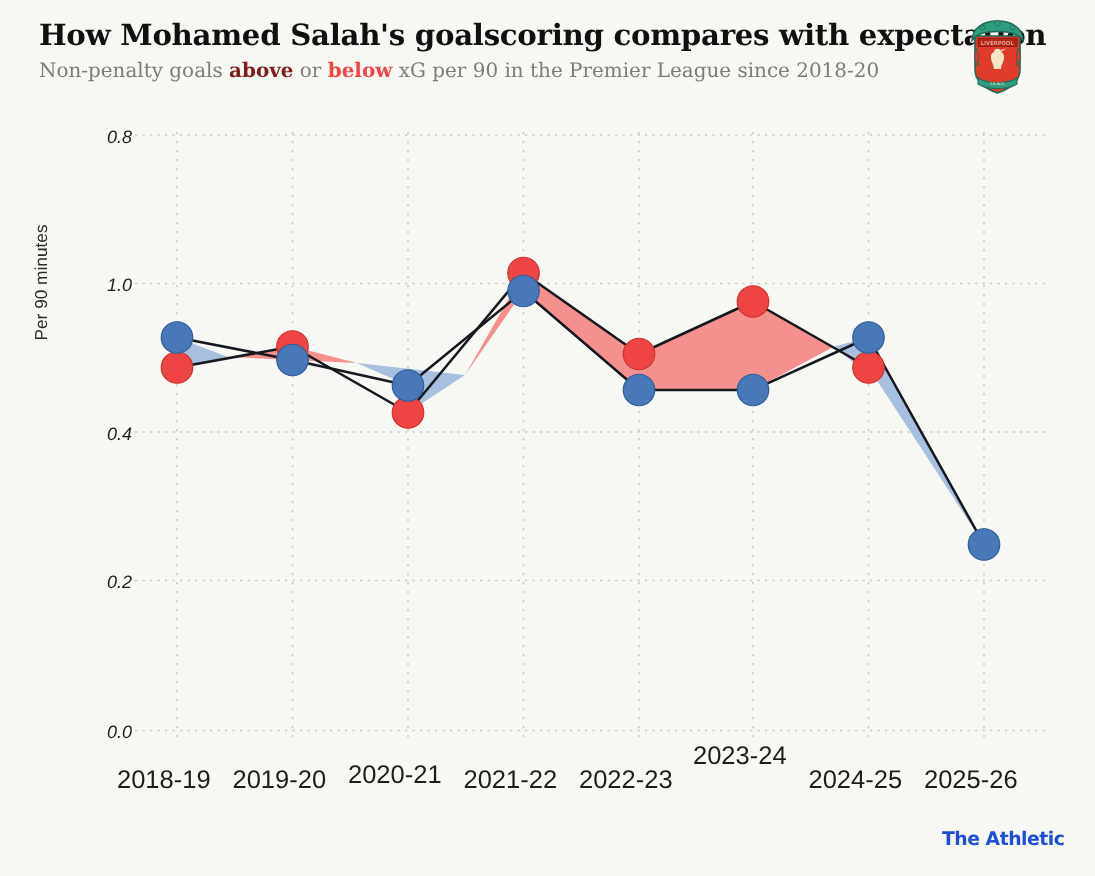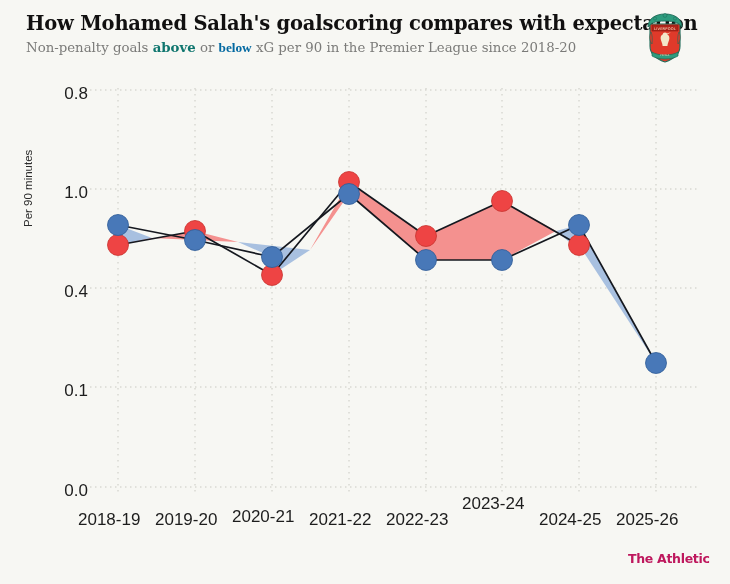--- a/index.html
+++ b/index.html
@@ -16,48 +16,48 @@
   .header{position:absolute;left:26px;top:12px;width:620px;}
   .title{
     font-family:"DejaVu Serif","Liberation Serif",serif;
     font-weight:bold;font-size:19.5px;color:#111010;
     letter-spacing:-0.2px;white-space:nowrap;
   }
   .subtitle{
     font-family:"DejaVu Serif","Liberation Serif",serif;
     font-size:13.3px;color:#7b7b79;margin-top:5px;white-space:nowrap;
   }
-  .subtitle .kw-above{color:#0f766e;font-weight:bold;}
-  .subtitle .kw-below{color:#0369a1;font-weight:bold;font-family:Liberation Serif, serif;}
+  .subtitle .kw-above{color:#7f1d1d;font-weight:bold;}
+  .subtitle .kw-below{color:#ef4444;font-weight:bold;}
 
   
   .crest{position:absolute;left:641px;top:10px;width:48px;height:54px;}
 
   
   .plot{position:absolute;left:0;top:0;width:730px;height:584px;}
 
   .ylabel{
     position:absolute;left:22px;top:227px;
     font-size:11.5px;color:#2b2b2b;
     transform:rotate(-90deg);transform-origin:left top;
     white-space:nowrap;
   }
   .ytick{
     position:absolute;left:52px;width:36px;text-align:right;
-    font-size:17px;color:#1d1d1d;
+    font-size:12px;color:#1d1d1d;font-style:italic;
   }
   .xtick{
     position:absolute;width:80px;text-align:left;
     font-size:17px;color:#1d1d1d;
   }
 
   .footer{
     position:absolute;left:628px;top:551px;
     font-family:"DejaVu Sans","Liberation Sans",sans-serif;
-    font-weight:bold;font-size:12.5px;color:#be185d;
+    font-weight:bold;font-size:12.5px;color:#1d4ed8;
     letter-spacing:-0.3px;
   }
 </style>
 </head>
 <body>
 
 <div id="chart-root">
 
   <div class="header">
     <div class="title">How Mohamed Salah's goalscoring compares with expectation</div>
@@ -166,21 +166,21 @@
       <circle cx="579" cy="225" r="10.5"></circle>
       <circle cx="656" cy="363" r="10.5"></circle>
     </g>
   </svg>
 
   <div class="ylabel">Per 90 minutes</div>
 
   <div class="ytick" style="top:84px">0.8</div>
   <div class="ytick" style="top:183px">1.0</div>
   <div class="ytick" style="top:282px">0.4</div>
-  <div class="ytick" style="top:381px">0.1</div>
+  <div class="ytick" style="top:381px">0.2</div>
   <div class="ytick" style="top:481px">0.0</div>
 
   <div class="xtick" style="left:78px;top:510px">2018-19</div>
   <div class="xtick" style="left:155px;top:510px">2019-20</div>
   <div class="xtick" style="left:232px;top:507px">2020-21</div>
   <div class="xtick" style="left:309px;top:510px">2021-22</div>
   <div class="xtick" style="left:386px;top:510px">2022-23</div>
   <div class="xtick" style="left:462px;top:494px">2023-24</div>
   <div class="xtick" style="left:539px;top:510px">2024-25</div>
   <div class="xtick" style="left:616px;top:510px">2025-26</div>

